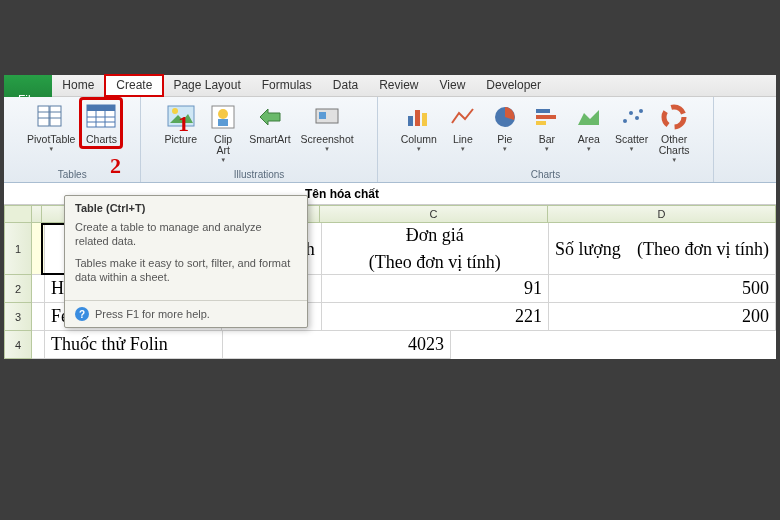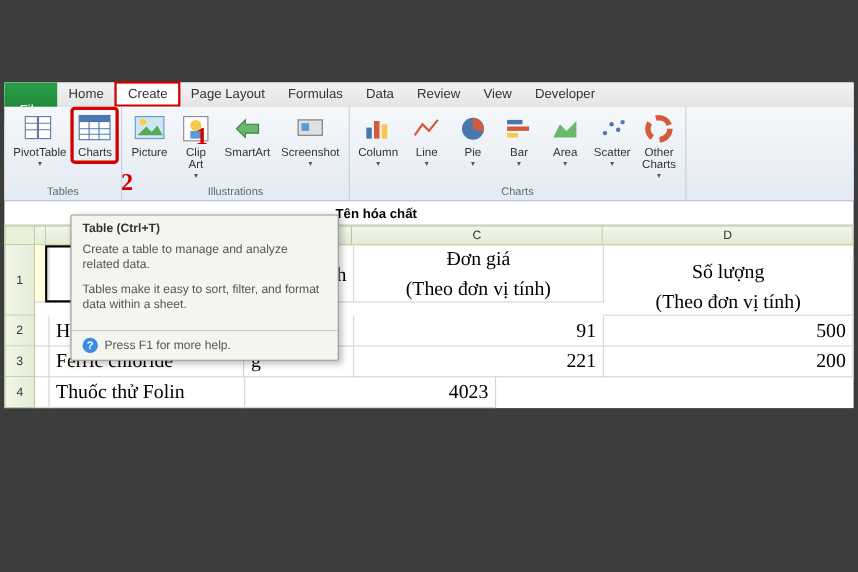--- a/index.html
+++ b/index.html
@@ -8,21 +8,21 @@
   
   
   .tabs { display: flex; background: linear-gradient(#f2f2f2, #e6e6e6); height: 22px; border-bottom: 1px solid #ccc; font-size: 12px; }
   .tab { padding: 3px 10px; color: #333; cursor: pointer; border-right: 1px solid transparent; }
   .tab.file { background: linear-gradient(#279f46, #1c7d35); color: #fff; padding: 18px 14px; }
   .tab.active { background: #fff; border-left: 1px solid #b5b5b5; border-right: 1px solid #b5b5b5; }
   .tab.highlight-red { outline: 2px solid #d40000; outline-offset: -1px; }
   
   
   .ribbon { display: flex; background: linear-gradient(#f5f8fb, #e3eaf1); height: 86px; border-bottom: 1px solid #a9bdd1; }
-  .group { display: flex; flex-direction: column; border-right: 1px solid #c3d0de; padding: 2px 4px 0; }
+  .group { display: flex; flex-direction: column; border-right: 1px solid #c3d0de; padding: 2px 19px 0; }
   .group-items { display: flex; flex: 1; align-items: flex-start; gap: 2px; }
   .group-label { font-size: 10px; color: #5a6b7c; text-align: center; padding: 1px 0 2px; }
   .btn { display: flex; flex-direction: column; align-items: center; justify-content: flex-start; padding: 2px 4px; cursor: pointer; font-size: 10.5px; color: #333; text-align: center; border-radius: 2px; }
   .btn .ico { width: 32px; height: 32px; display: flex; align-items: center; justify-content: center; margin-bottom: 1px; }
   .btn .lbl { line-height: 11px; }
   .btn .drop { font-size: 7px; color: #555; }
   .btn.highlight-red { outline: 3px solid #d40000; outline-offset: -1px; }
   
   
   .annot { position: absolute; font: bold 22px "Times New Roman", serif; color: #d40000; pointer-events: none; }
@@ -249,21 +249,21 @@
       <div class="rh">1</div>
       <div class="cell" style="width:10px;background:#ffffe0;"></div>
       <div class="cell hdr" style="width:178px;"></div>
       <div class="cell hdr" style="width:100px;justify-content:flex-end;">
           <span>vị tính</span>
         </div>
       <div class="cell hdr" style="width:228px;flex-direction:column;">
         <span>Đơn giá</span>
         <span>(Theo đơn vị tính)</span>
       </div>
-      <div class="cell hdr" style="width:228px;flex-direction:column;margin-top:12px;">
+      <div class="cell hdr" style="width:228px;">
         <span>Số lượng</span>
         <span>(Theo đơn vị tính)</span>
       </div>
     </div>
 
     <div class="row rowd">
       <div class="rh">2</div>
       <div class="cell" style="width:10px;"></div>
       <div class="cell" style="width:178px;">Hy</div>
       <div class="cell" style="width:100px;"></div>

